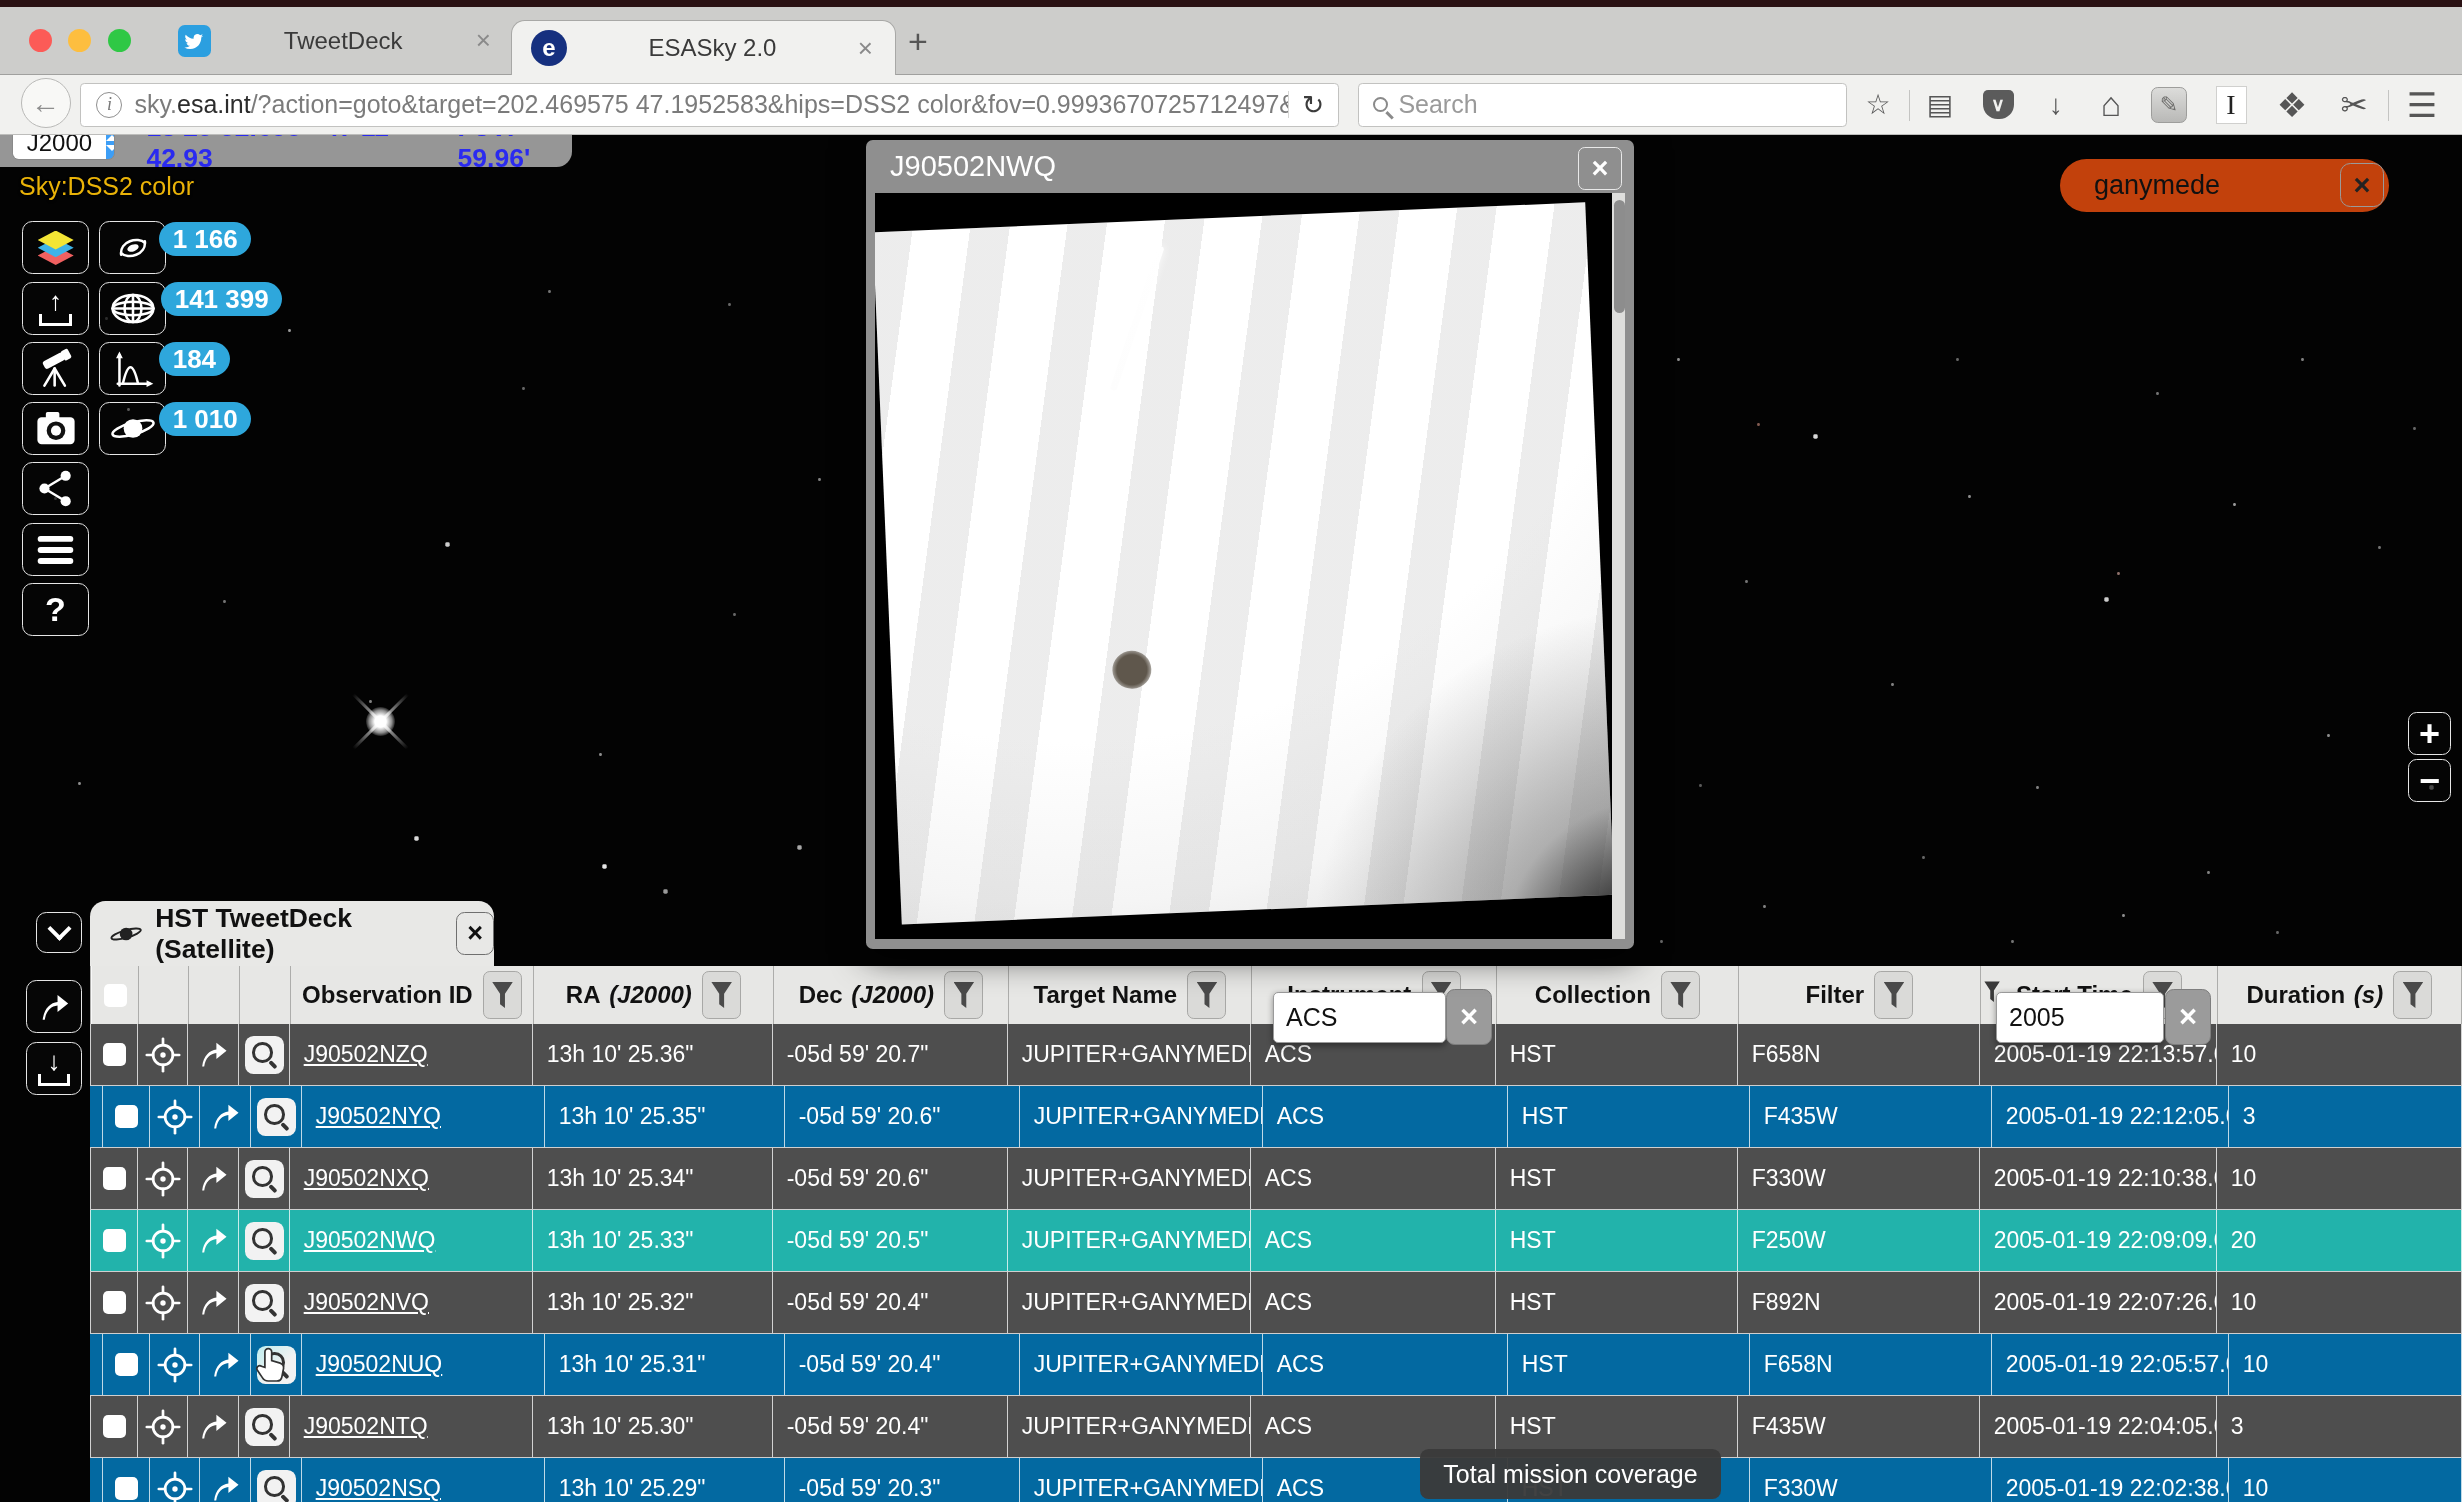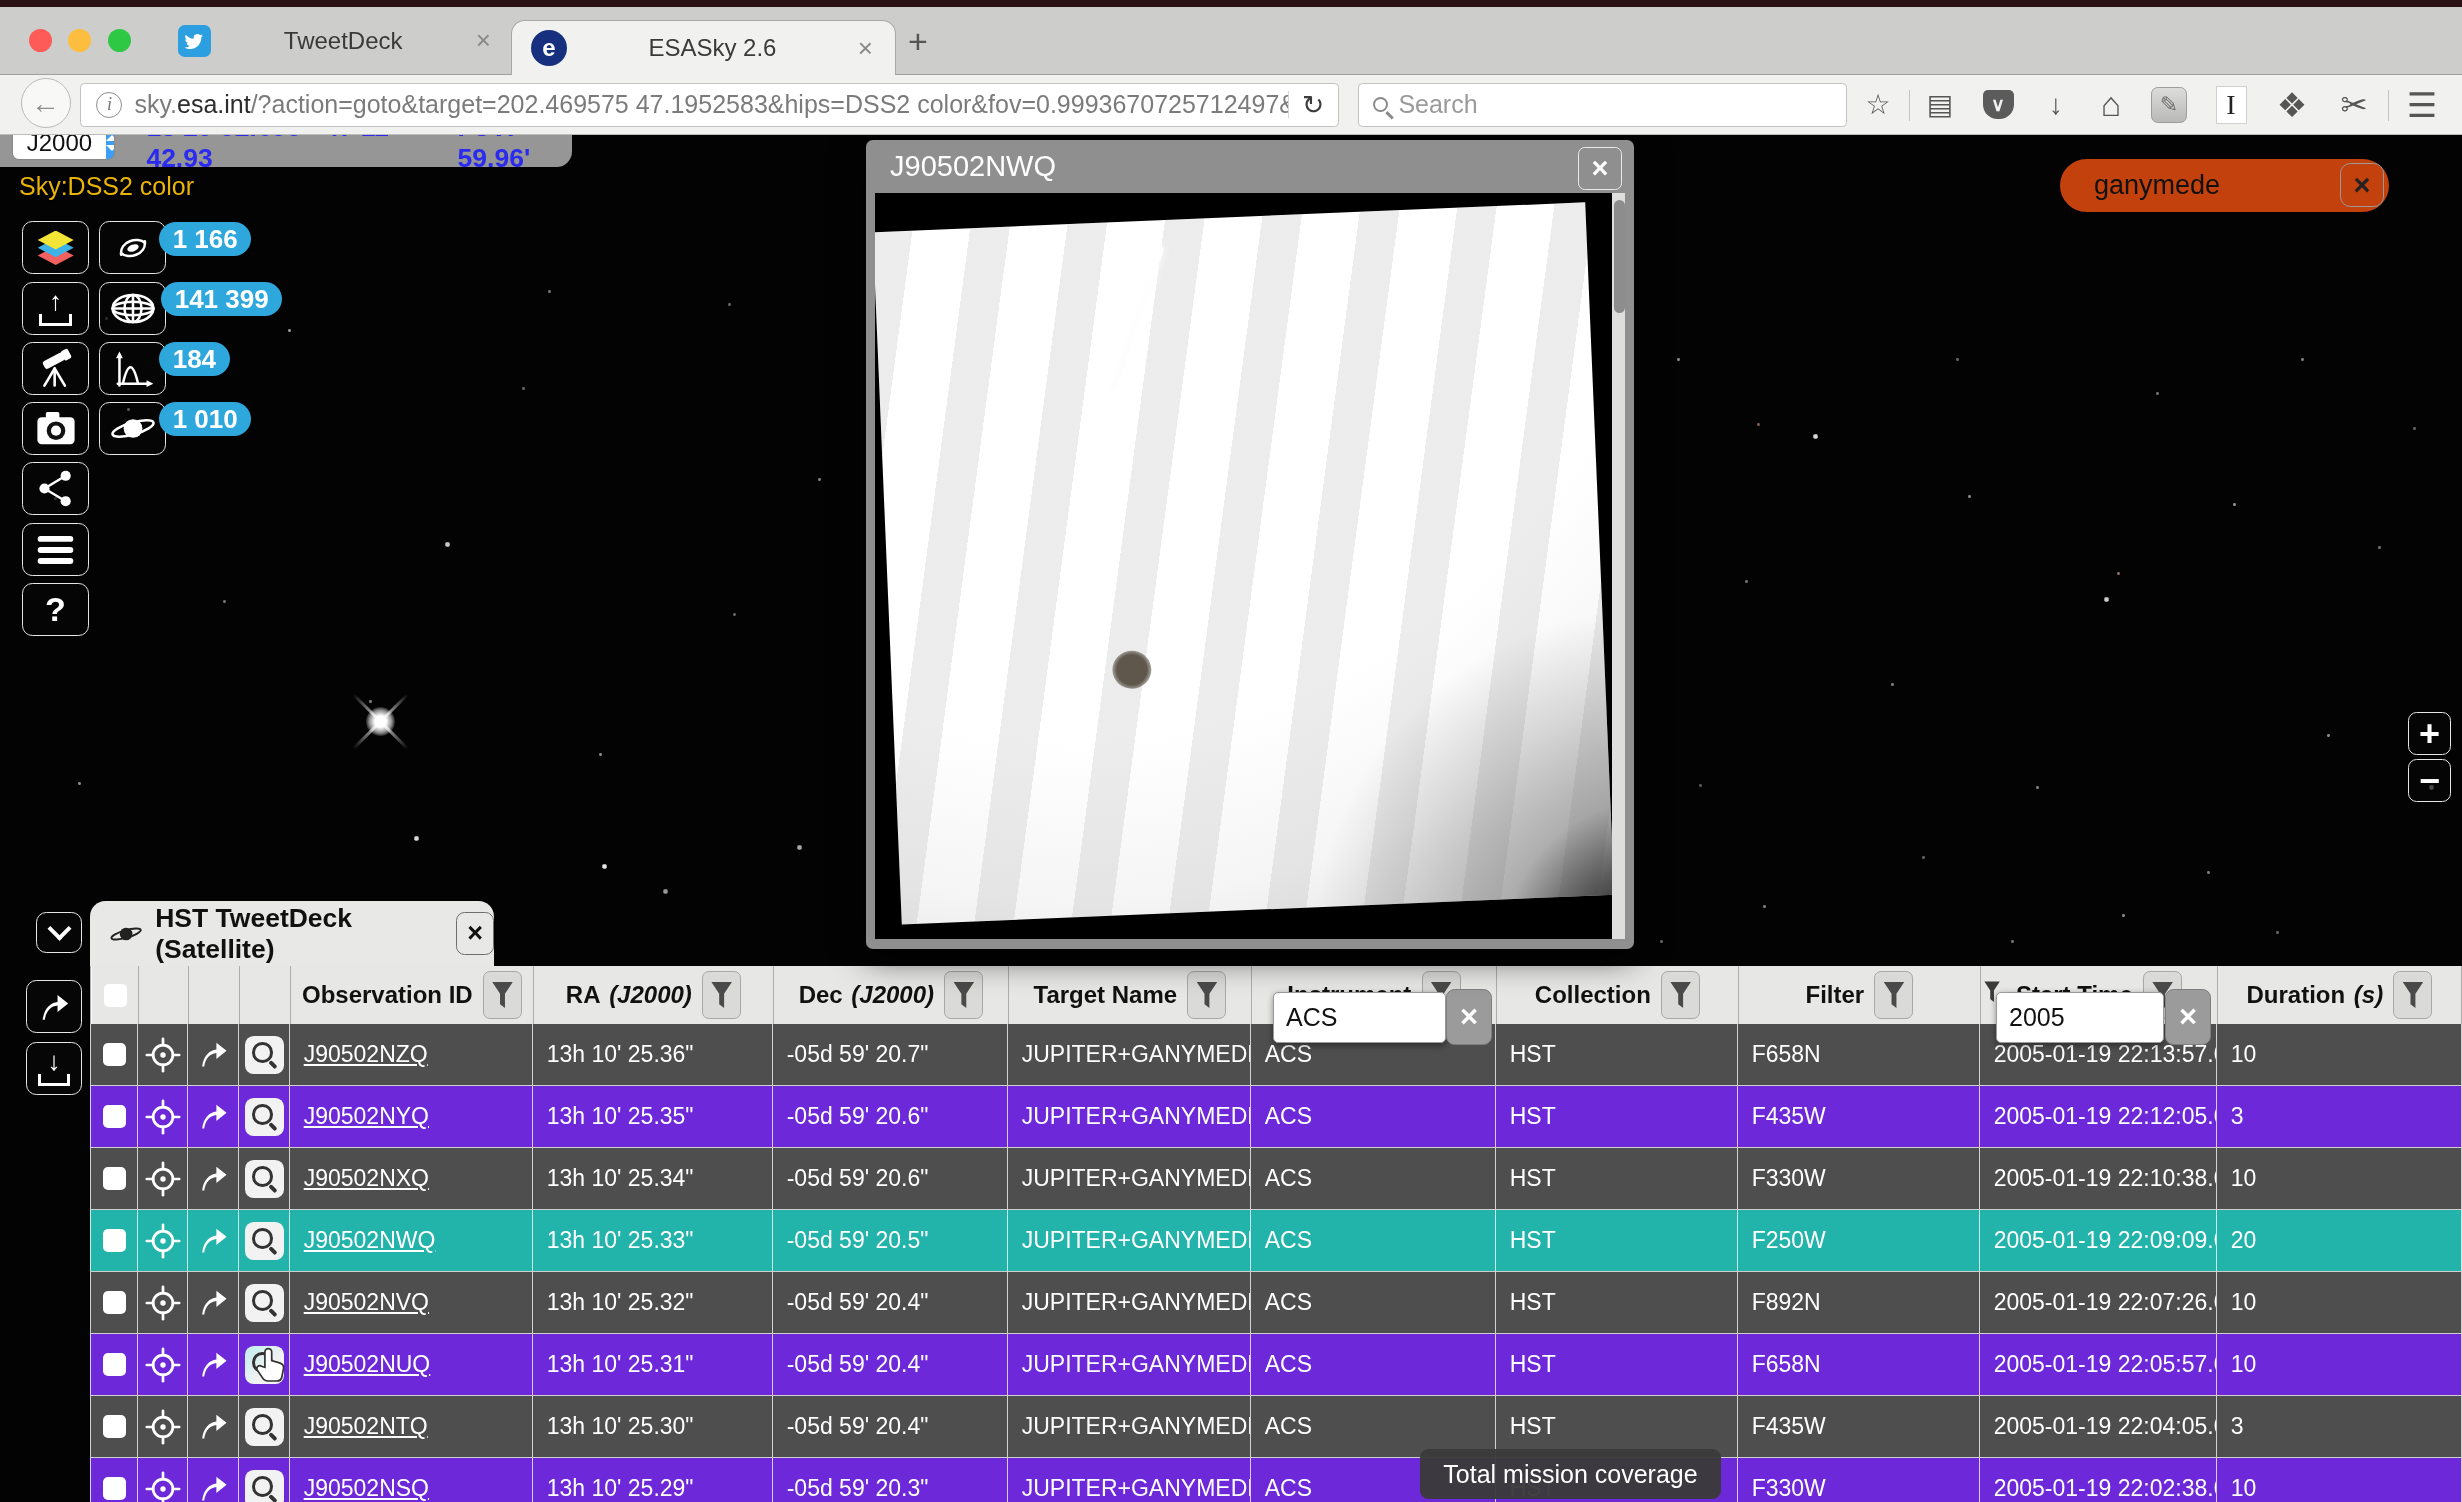--- a/index.html
+++ b/index.html
@@ -133,21 +133,21 @@
   .thead { display:grid; grid-template-columns:var(--cols); height:58px; background:#e7e7e5; border-left:0.9px solid #adadab; }
   .th { display:flex; align-items:center; justify-content:center; border-right:0.9px solid #adadab; font-size:24px; font-weight:bold; color:#111; gap:10.3px; position:relative; white-space:nowrap; overflow:visible; }
   .th .sub { font-style:italic; margin-left:-1.7px; }
   .filter-chip { width:39px; height:48px; border:0.9px solid #a8a8a6; border-radius:6.8px; background:#dadad8; display:flex; align-items:center; justify-content:center; flex:none; }
   .funnel { width:20.5px; height:26px; background:#4a4a4a; clip-path:polygon(0 0,100% 0,62% 45%,62% 100%,38% 86%,38% 45%); }
   .funnel-mini { position:absolute; left:3.4px; top:15.4px; width:15.4px; height:20.5px; background:#3a3a3a; clip-path:polygon(0 0,100% 0,62% 45%,62% 100%,38% 86%,38% 45%); }
   .cb { width:23px; height:23px; background:#fff; border-radius:5.1px; }
 
   .tbody { }
   .trow { display:grid; grid-template-columns:var(--cols); height:62px; border-bottom:1.7px solid #cfcfcf; }
-  .trow.med { background:#4e4e4e; } .trow.dark { background:#6d28d9; } .trow.selected { background:#22b3ab; }
+  .trow.med { background:#4e4e4e; } .trow.dark { background:#0369a1;padding-left:12px; } .trow.selected { background:#22b3ab; }
   .c { display:flex; align-items:center; border-right:0.9px solid rgba(255,255,255,.75); color:#fff; font-size:23px; padding-left:13.7px; white-space:nowrap; overflow:hidden; }
   .trow .c:first-child, .thead .th:first-child { border-left:0.9px solid rgba(255,255,255,.75); }
   .c.ic { justify-content:center; padding-left:0; }
   .obs-link { color:#fff; }
   .mag-chip { width:39px; height:38px; background:#f2f2f2; border-radius:8.6px; position:relative; }
   .mag-chip::before { content:""; position:absolute; left:7.7px; top:6.8px; width:14.5px; height:14.5px; border:3.4px solid #333; border-radius:50%; }
   .mag-chip::after { content:""; position:absolute; left:26px; top:24px; width:4.3px; height:9.4px; background:#333; transform:rotate(-45deg); border-radius:1.7px; }
   .mag-chip.hovered { background:linear-gradient(135deg,#bfeef0,#f2f2f2 60%); }
 
   .filter-box { position:absolute; height:51px; background:#fff; border:0.9px solid #9a9a9a; border-radius:5.1px; display:flex; align-items:center; z-index:9; box-shadow:0 2.6px 6.8px rgba(0,0,0,.4); }
@@ -178,21 +178,21 @@
       <svg width="22" height="20.5" viewBox="0 0 48 44">
           <path fill="#fff" d="M44 10c-1.6.8-3.2 1.3-4.9 1.5 1.8-1.1 3.1-2.8 3.7-4.8-1.7 1-3.5 1.7-5.4 2.1A8.4 8.4 0 0 0 23 14.5c0 .7.1 1.3.2 1.9-7-.4-13.2-3.7-17.3-8.8-.7 1.3-1.1 2.7-1.1 4.2 0 2.9 1.5 5.5 3.7 7a8.3 8.3 0 0 1-3.8-1.1v.1c0 4.1 2.9 7.5 6.7 8.2-.7.2-1.4.3-2.2.3-.5 0-1.1-.1-1.6-.2 1.1 3.3 4.2 5.7 7.9 5.8A16.8 16.8 0 0 1 3 35.4 23.7 23.7 0 0 0 15.9 39c15.5 0 23.9-12.8 23.9-23.9v-1.1c1.6-1.2 3.1-2.7 4.2-4z"></path>
         </svg>
     </span>
     <span class="tab-title">TweetDeck</span>
     <span class="tab-close">×</span>
   </div>
 
   <div class="tab-active">
     <span class="esa-icon">e</span>
-    <span class="tab-title">ESASky 2.6</span>
+    <span class="tab-title">ESASky 2.0</span>
     <span class="tab-close">×</span>
   </div>
 
   <span class="newtab">+</span>
 </div>
 
 <div class="navbar">
   <div class="back-btn">←</div>
   <div class="urlbar">
     <span class="info-badge">i</span>

